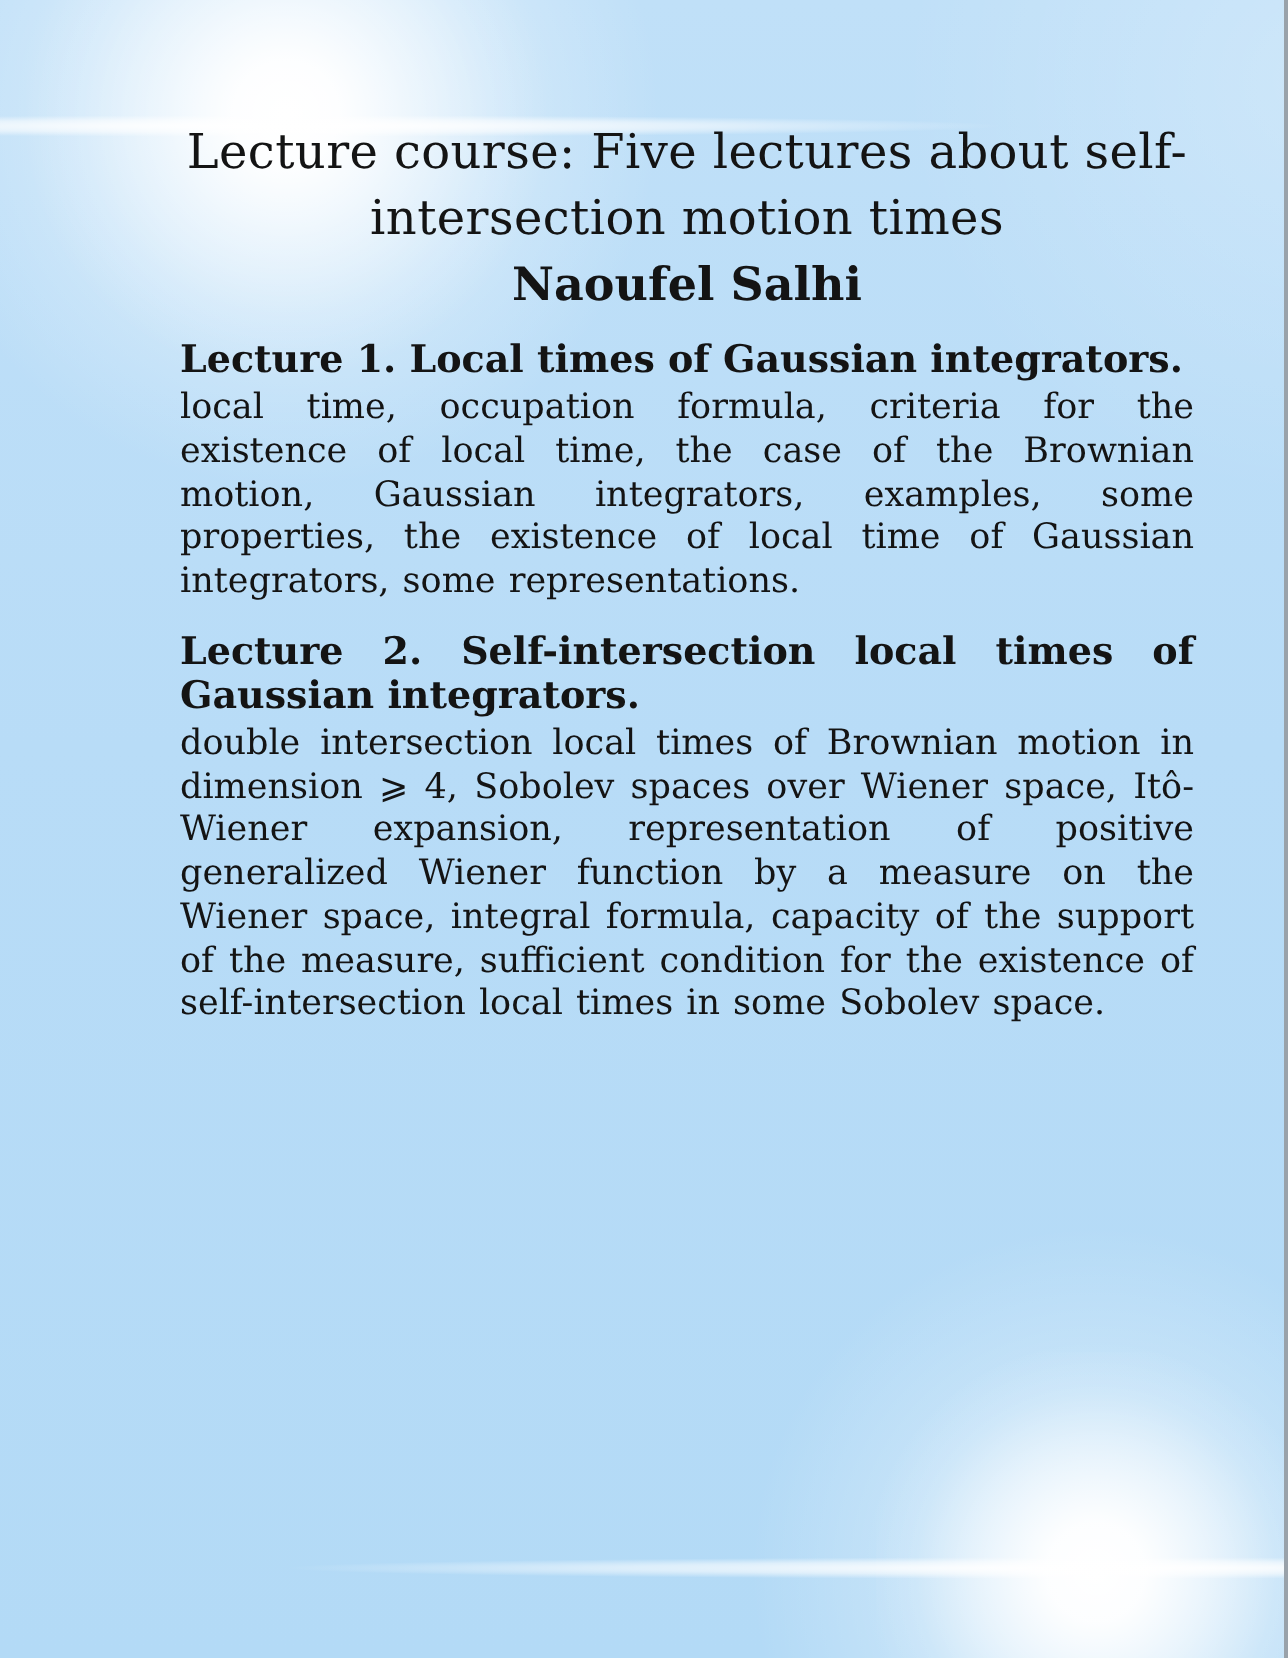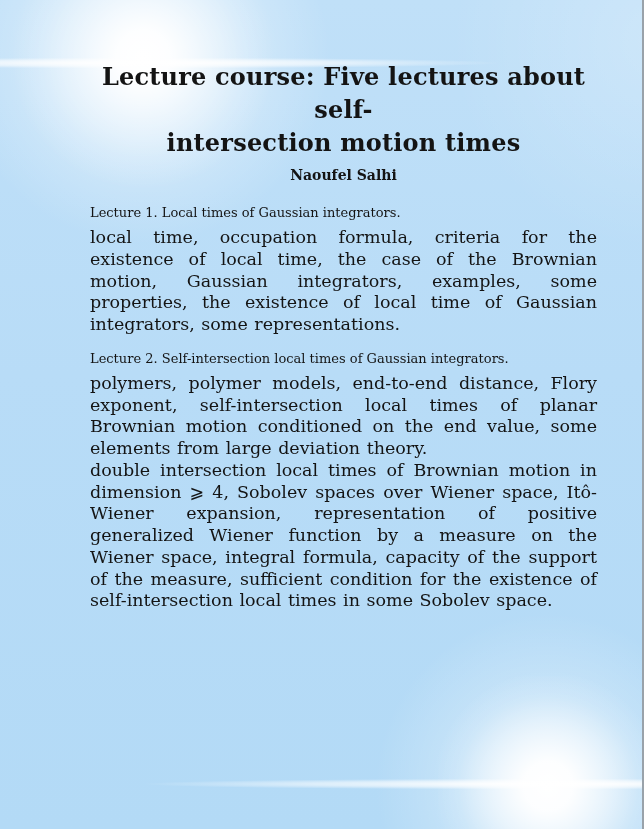--- a/index.html
+++ b/index.html
@@ -63,35 +63,35 @@
       rgba(255,255,255,0) 78%);
   }
   .content {
     position: relative;
     margin-left: 90px;
     width: 507px;
     padding-top: 60px;
   }
   .title {
     text-align: center;
-    font-weight: bold;
+    font-weight: normal;
     font-size: 24px;
     line-height: 33px;
     letter-spacing: 0.2px;
   }
   .author {
     text-align: center;
     font-weight: bold;
-    font-size: 14px;
+    font-size: 23px;
     line-height: 27px;
     margin-top: 3px;
   }
   .section-heading {
-    font-weight: normal;
-    font-size: 13px;
+    font-weight: bold;
+    font-size: 19px;
     line-height: 22px;
     text-align: justify;
     margin: 12px 0 3px 0;
   }
   .section-heading.first {
     margin-top: 13px;
   }
   .section-body {
     font-size: 17.5px;
     line-height: 21.75px;
@@ -122,21 +122,20 @@
     <div>
       <p class="section-heading first">Lecture 1. Local times of Gaussian integrators.</p>
       <p class="section-body">local time, occupation formula, criteria for the existence of local time, the case of the Brownian motion, Gaussian integrators, examples, some properties, the existence of local time of Gaussian integrators, some representations.</p>
     </div>
 
     <div>
       <p class="section-heading">Lecture 2. Self-intersection local times of Gaussian integrators.</p>
     </div>
 
     <div>
-      <p class="section-body">polymers, polymer models, end-to-end distance, Flory exponent, self-intersection local times of planar Brownian motion conditioned on the end value, some elements from large deviation theory.</p>
     </div>
 
     <div>
       <p class="section-body">double intersection local times of Brownian motion in dimension ⩾ 4, Sobolev spaces over Wiener space, Itô-Wiener expansion, representation of positive generalized Wiener function by a measure on the Wiener space, integral formula, capacity of the support of the measure, sufficient condition for the existence of self-intersection local times in some Sobolev space.</p>
     </div>
 
   </div>
 </div>
 
 </body></html>

